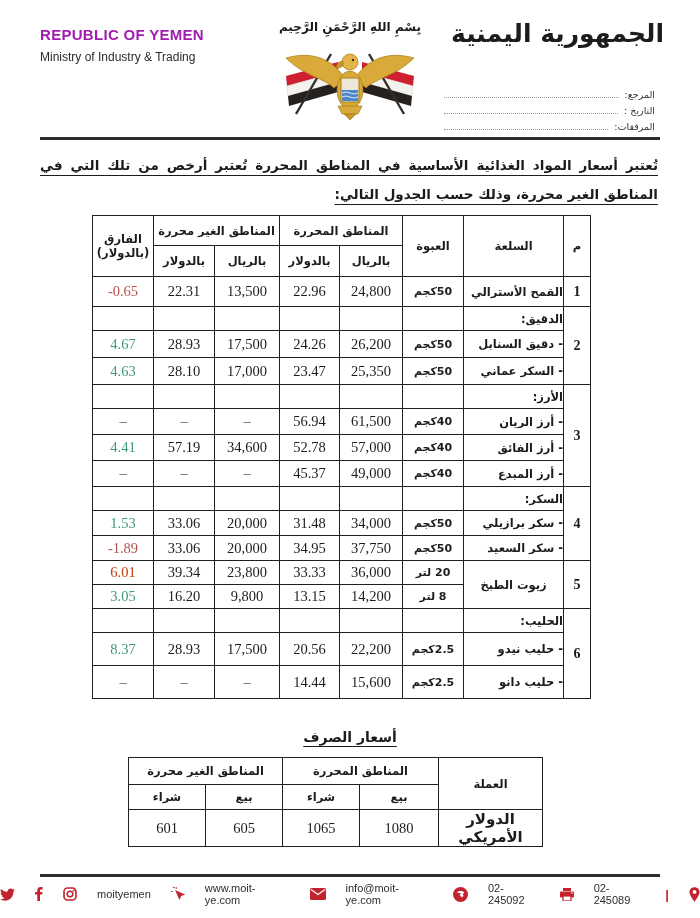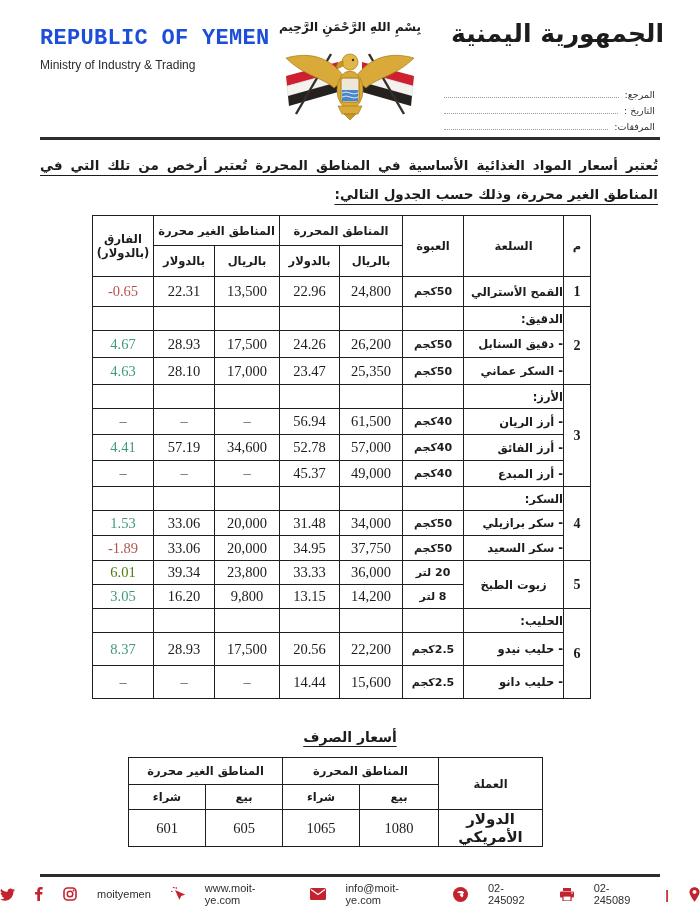--- a/index.html
+++ b/index.html
@@ -1,20 +1,20 @@
 <!DOCTYPE html>
 <html lang="ar"><head>
 <meta charset="utf-8">
 <style>
   html,body{margin:0;padding:0;background:#e9e9e9;}
   .page{position:relative;width:700px;height:918px;background:#ffffff;margin:0 auto;
         font-family:"DejaVu Sans",sans-serif;color:#1c1c1c;overflow:hidden;}
   
   .hdr-left{position:absolute;left:40px;top:26px;}
-  .hdr-left .t1{font-family:Liberation Mono, monospace;font-weight:bold;font-size:22px;letter-spacing:.3px;color:#1d4ed8;}
+  .hdr-left .t1{font-family:Liberation Sans, sans-serif;font-weight:bold;font-size:15px;letter-spacing:.3px;color:#a21caf;}
   .hdr-left .t2{font-family:"Liberation Sans",sans-serif;font-size:12px;color:#2b2b2b;margin-top:7px;}
   .hdr-center{position:absolute;left:250px;top:20px;width:200px;text-align:center;}
   .bismillah{font-size:12px;font-weight:bold;direction:rtl;}
   .hdr-right{position:absolute;right:30px;top:20px;width:225px;text-align:center;direction:rtl;}
   .ar-title{font-size:25px;font-weight:bold;line-height:28px;}
   .ar-sub{font-size:16px;font-weight:bold;margin-top:3px;}
   .fields{position:absolute;right:45px;top:88px;width:215px;direction:rtl;}
   .field-row{display:flex;align-items:flex-end;margin-bottom:4px;height:12px;}
   .field-row .lbl{font-size:9.5px;color:#333;white-space:nowrap;}
   .field-row .line{flex:1;border-bottom:1px dotted #9a9a9a;margin:0 6px 2px 4px;}
@@ -256,21 +256,21 @@
             <td class="num" style="color: rgb(178, 84, 80);">-1.89</td>
           </tr>
           <tr style="height: 24px;">
             <td class="no-cell" rowspan="2">5</td>
             <td class="cname" rowspan="2">زيوت الطبخ</td>
             <td class="pack">20 لتر</td>
             <td class="num">36,000</td>
             <td class="num">33.33</td>
             <td class="num">23,800</td>
             <td class="num">39.34</td>
-            <td class="num" style="color: #4d7c0f; margin-left: 16px;">6.01</td>
+            <td class="num" style="color: #c2410c; margin-left: 16px;">6.01</td>
           </tr>
           <tr style="height: 24px;">
             <td class="pack">8 لتر</td>
             <td class="num">14,200</td>
             <td class="num">13.15</td>
             <td class="num">9,800</td>
             <td class="num">16.20</td>
             <td class="num" style="color: rgb(63, 155, 119);">3.05</td>
           </tr>
           <tr style="height: 24px;">

